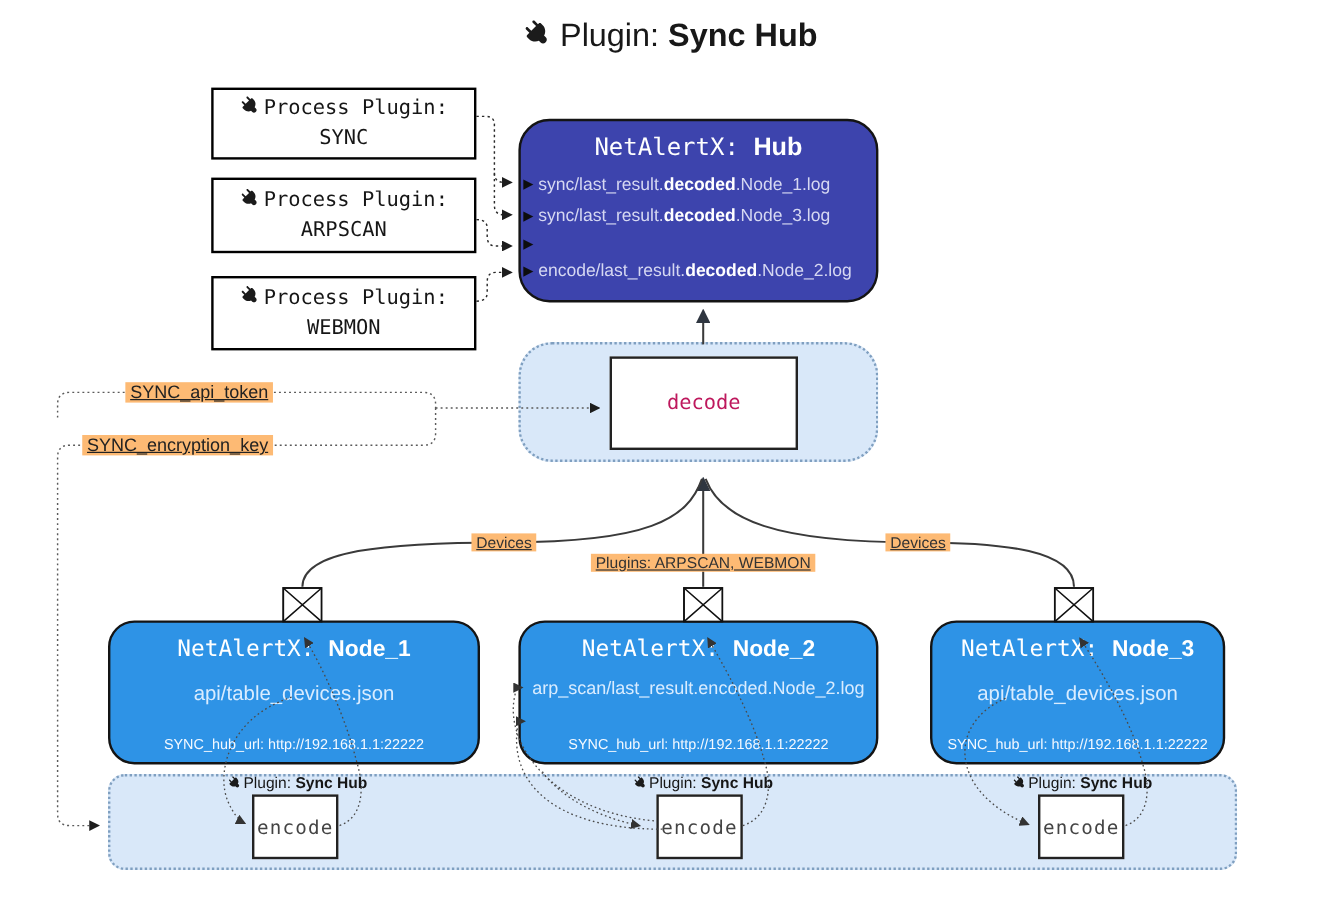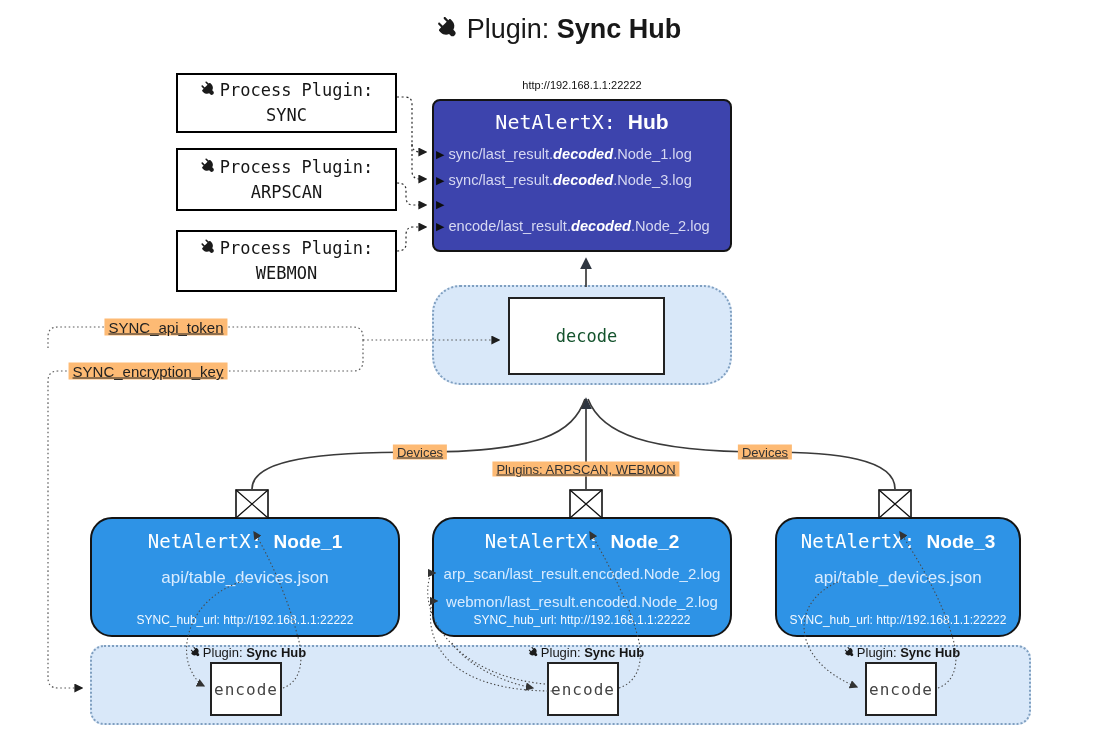--- a/index.html
+++ b/index.html
@@ -8,41 +8,41 @@
   .abs{position:absolute;}
   svg.overlay{position:absolute;left:0;top:0;width:1117px;height:754px;pointer-events:none;z-index:5;}
   
   #title{left:0;right:0;top:14px;text-align:center;font-size:27px;color:#181818;z-index:2;}
   #title .plug{width:27px;height:27px;vertical-align:-4px;margin-right:4px;}
   #title b{font-weight:bold;}
   .plug{fill:#1b1b1b;transform:rotate(-45deg);display:inline-block;}
   
   #hub-url{left:432px;top:79px;width:300px;text-align:center;font-size:11px;color:#111;z-index:2;}
   #hub{left:432px;top:99px;width:300px;height:153px;background:#3d44ad;border:2px solid #141414;
-       border-radius:8px;box-sizing:border-box;z-index:2;display:flex;flex-direction:column;padding-top:9px;}
+       border-radius:26px;box-sizing:border-box;z-index:2;display:flex;flex-direction:column;padding-top:9px;}
   #hub .hub-title{text-align:center;font-family:"DejaVu Sans Mono",monospace;font-size:20px;color:#fff;height:31px;}
   #hub .hub-title b{font-family:"Liberation Sans",sans-serif;font-size:21px;}
   .hub-log{display:flex;align-items:center;gap:4px;padding-left:2px;color:#d6d8f2;font-size:14.6px;}
   .hub-log:nth-of-type(2){height:26px;}
   .hub-log:nth-of-type(3){height:26px;}
   .hub-log:nth-of-type(4){height:22px;}
   .hub-log:nth-of-type(5){height:22px;}
   .hub-log .bullet{color:#0d0d0d;font-size:11px;line-height:1;}
-  .hub-log b{color:#ffffff;font-style:italic;}
+  .hub-log b{color:#ffffff;}
   
   .pbox{left:176px;width:221px;background:#fff;border:2px solid #000000;box-sizing:border-box;z-index:2;
         display:flex;flex-direction:column;align-items:center;justify-content:center;
         font-family:"DejaVu Sans Mono",monospace;font-size:17px;color:#161616;line-height:1.45;}
   .pbox .plug{width:19px;height:19px;vertical-align:-3px;margin-right:1px;}
   
   #decode-wrap{left:432px;top:285px;width:300px;height:100px;background:#d9e8f9;
                border:2px dotted #7f9fc0;border-radius:28px;box-sizing:border-box;z-index:1;}
   #decode-box{left:508px;top:297px;width:157px;height:78px;background:#fff;border:2px solid #222;
               box-sizing:border-box;z-index:2;display:flex;align-items:center;justify-content:center;
-              font-family:"DejaVu Sans Mono",monospace;font-size:17px;color:#14532d;}
+              font-family:"DejaVu Sans Mono",monospace;font-size:17px;color:#be185d;}
   
   .linelabel{background:#fdba74;padding:0 4px;white-space:nowrap;z-index:6;transform:translate(-50%,-50%);text-decoration:underline;}
   #lbl-token{left:166px;top:327px;font-size:15px;color:#222;}
   #lbl-key{left:148px;top:371px;font-size:15px;color:#222;}
   #lbl-dev-l{left:420px;top:452px;font-size:13px;color:#333;}
   #lbl-dev-r{left:765px;top:452px;font-size:13px;color:#333;}
   #lbl-plugins{left:586px;top:469px;font-size:13px;color:#333;}
   
   .envelope{width:34px;height:30px;z-index:6;}
   
@@ -127,21 +127,20 @@
       <path d="M938,688 C958,681 959,656 952,636 C942,599 916,556 900,532" marker-end="url(#ahc)"></path>
     </g>
   </svg>
 
   <div id="title" class="abs">
     <svg class="plug">
         <use href="#plug"></use>
       </svg><span>Plugin:</span>&nbsp;<b>Sync Hub</b>
   </div>
 
-  <div id="hub-url" class="abs">http://192.168.1.1:22222</div>
 
   <div id="hub" class="abs">
     <div class="hub-title">
       <span>NetAlertX:</span> <b>Hub</b>
     </div>
     <div class="hub-log">
       <span class="bullet">▶</span>
       <span><span>sync/last_result.</span><b>decoded</b><span>.Node_1.log</span></span>
     </div>
     <div class="hub-log">
@@ -200,21 +199,20 @@
 
   <div id="node1" class="node abs">
     <div class="ntitle"><span>NetAlertX:</span> <b>Node_1</b></div>
     <div class="nfile">api/table_devices.json</div>
     <div class="nurl">SYNC_hub_url: http://192.168.1.1:22222</div>
   </div>
   <div id="node2" class="node abs">
     <div class="ntitle"><span>NetAlertX:</span> <b>Node_2</b></div>
     <div class="nfile small">
       <div>arp_scan/last_result.encoded.Node_2.log</div>
-      <div>webmon/last_result.encoded.Node_2.log</div>
     </div>
     <div class="nurl">SYNC_hub_url: http://192.168.1.1:22222</div>
   </div>
   <div id="node3" class="node abs">
     <div class="ntitle"><span>NetAlertX:</span> <b>Node_3</b></div>
     <div class="nfile">api/table_devices.json</div>
     <div class="nurl">SYNC_hub_url: http://192.168.1.1:22222</div>
   </div>
 
   <div id="enc-wrap" class="abs"></div>

